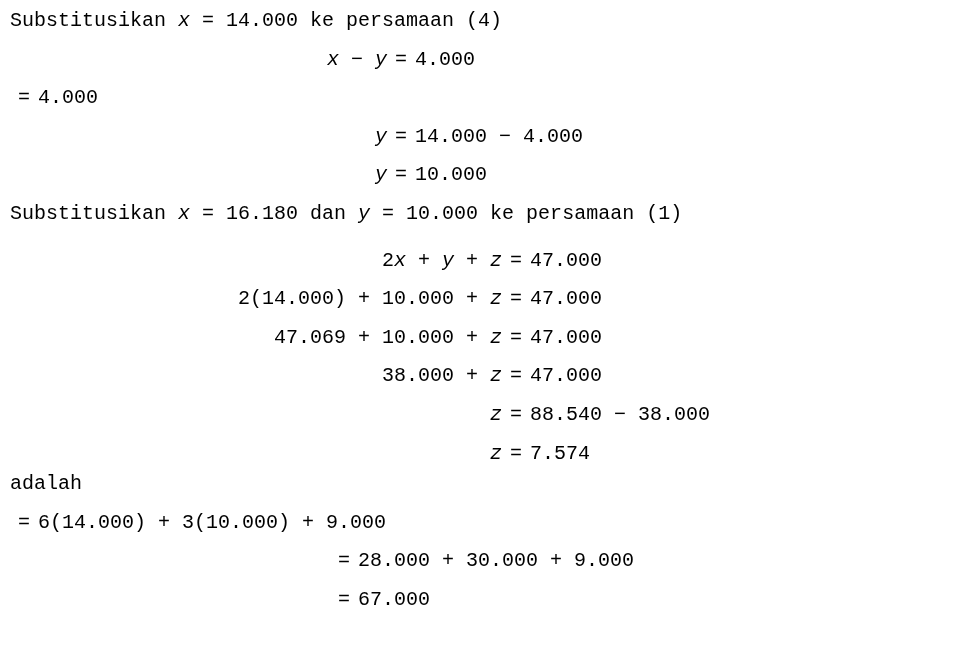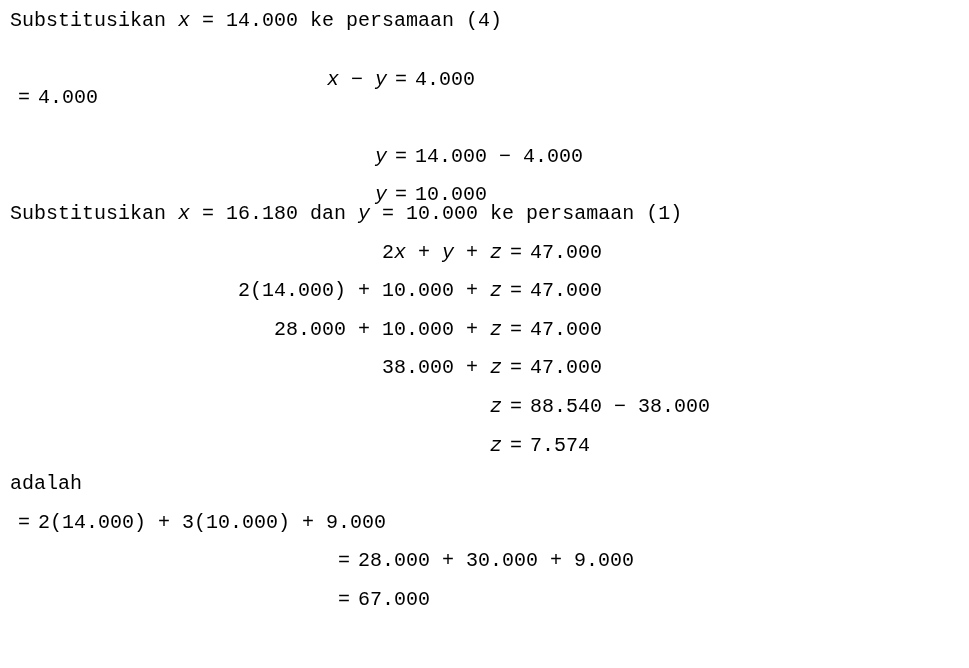--- a/index.html
+++ b/index.html
@@ -27,22 +27,22 @@
   }
   .eq {
     display: flex;
     align-items: baseline;
   }
   .lhs {
     display: inline-block;
     text-align: right;
     white-space: pre;
   }
-  .b1 .lhs { width: 377px; margin-top: 20px; }
-  .b2 .lhs { width: 492px; }
+  .b1 .lhs { width: 377px; }
+  .b2 .lhs { width: 492px; margin-top: 8px; }
   .b3 .lhs { width: 320px; }
   .eqsign { margin: 0 8px; }
   .it { font-style: italic; }
   .pj {
     white-space: normal;
     width: 885px;
     text-align: justify;
     text-align-last: justify;
   }
 </style>
@@ -68,36 +68,36 @@
 
   <div class="line"><span class="seg">Substitusikan </span><span class="seg it">x</span><span class="seg"> = 16.180 dan </span><span class="seg it">y</span><span class="seg"> = 10.000 ke persamaan (1)</span></div>
 
   <div class="line eq b2">
     <span class="lhs"><span>2</span><span class="it">x</span><span> + </span><span class="it">y</span><span> + </span><span class="it">z</span></span><span class="eqsign">=</span><span class="rhs">47.000</span>
   </div>
   <div class="line eq b2">
     <span class="lhs"><span>2(14.000) + 10.000 + </span><span class="it">z</span></span><span class="eqsign">=</span><span class="rhs">47.000</span>
   </div>
   <div class="line eq b2">
-    <span class="lhs"><span>28.000 + 10.000 + </span><span class="it">z</span></span><span class="eqsign">=</span><span class="rhs">47.000</span>
+    <span class="lhs"><span>47.069 + 10.000 + </span><span class="it">z</span></span><span class="eqsign">=</span><span class="rhs">47.000</span>
   </div>
   <div class="line eq b2">
     <span class="lhs"><span>38.000 + </span><span class="it">z</span></span><span class="eqsign">=</span><span class="rhs">47.000</span>
   </div>
   <div class="line eq b2">
     <span class="lhs"><span class="it">z</span></span><span class="eqsign">=</span><span class="rhs">88.540 − 38.000</span>
   </div>
   <div class="line eq b2">
     <span class="lhs"><span class="it">z</span></span><span class="eqsign">=</span><span class="rhs">7.574</span>
   </div>
 
   <div class="line">adalah</div>
 
   <div class="line eq b3">
-    <span class="eqsign">=</span><span class="rhs">2(14.000) + 3(10.000) + 9.000</span>
+    <span class="eqsign">=</span><span class="rhs">6(14.000) + 3(10.000) + 9.000</span>
   </div>
   <div class="line eq b3">
     <span class="lhs"></span><span class="eqsign">=</span><span class="rhs">28.000 + 30.000 + 9.000</span>
   </div>
   <div class="line eq b3">
     <span class="lhs"></span><span class="eqsign">=</span><span class="rhs">67.000</span>
   </div>
 
 </div>
 

